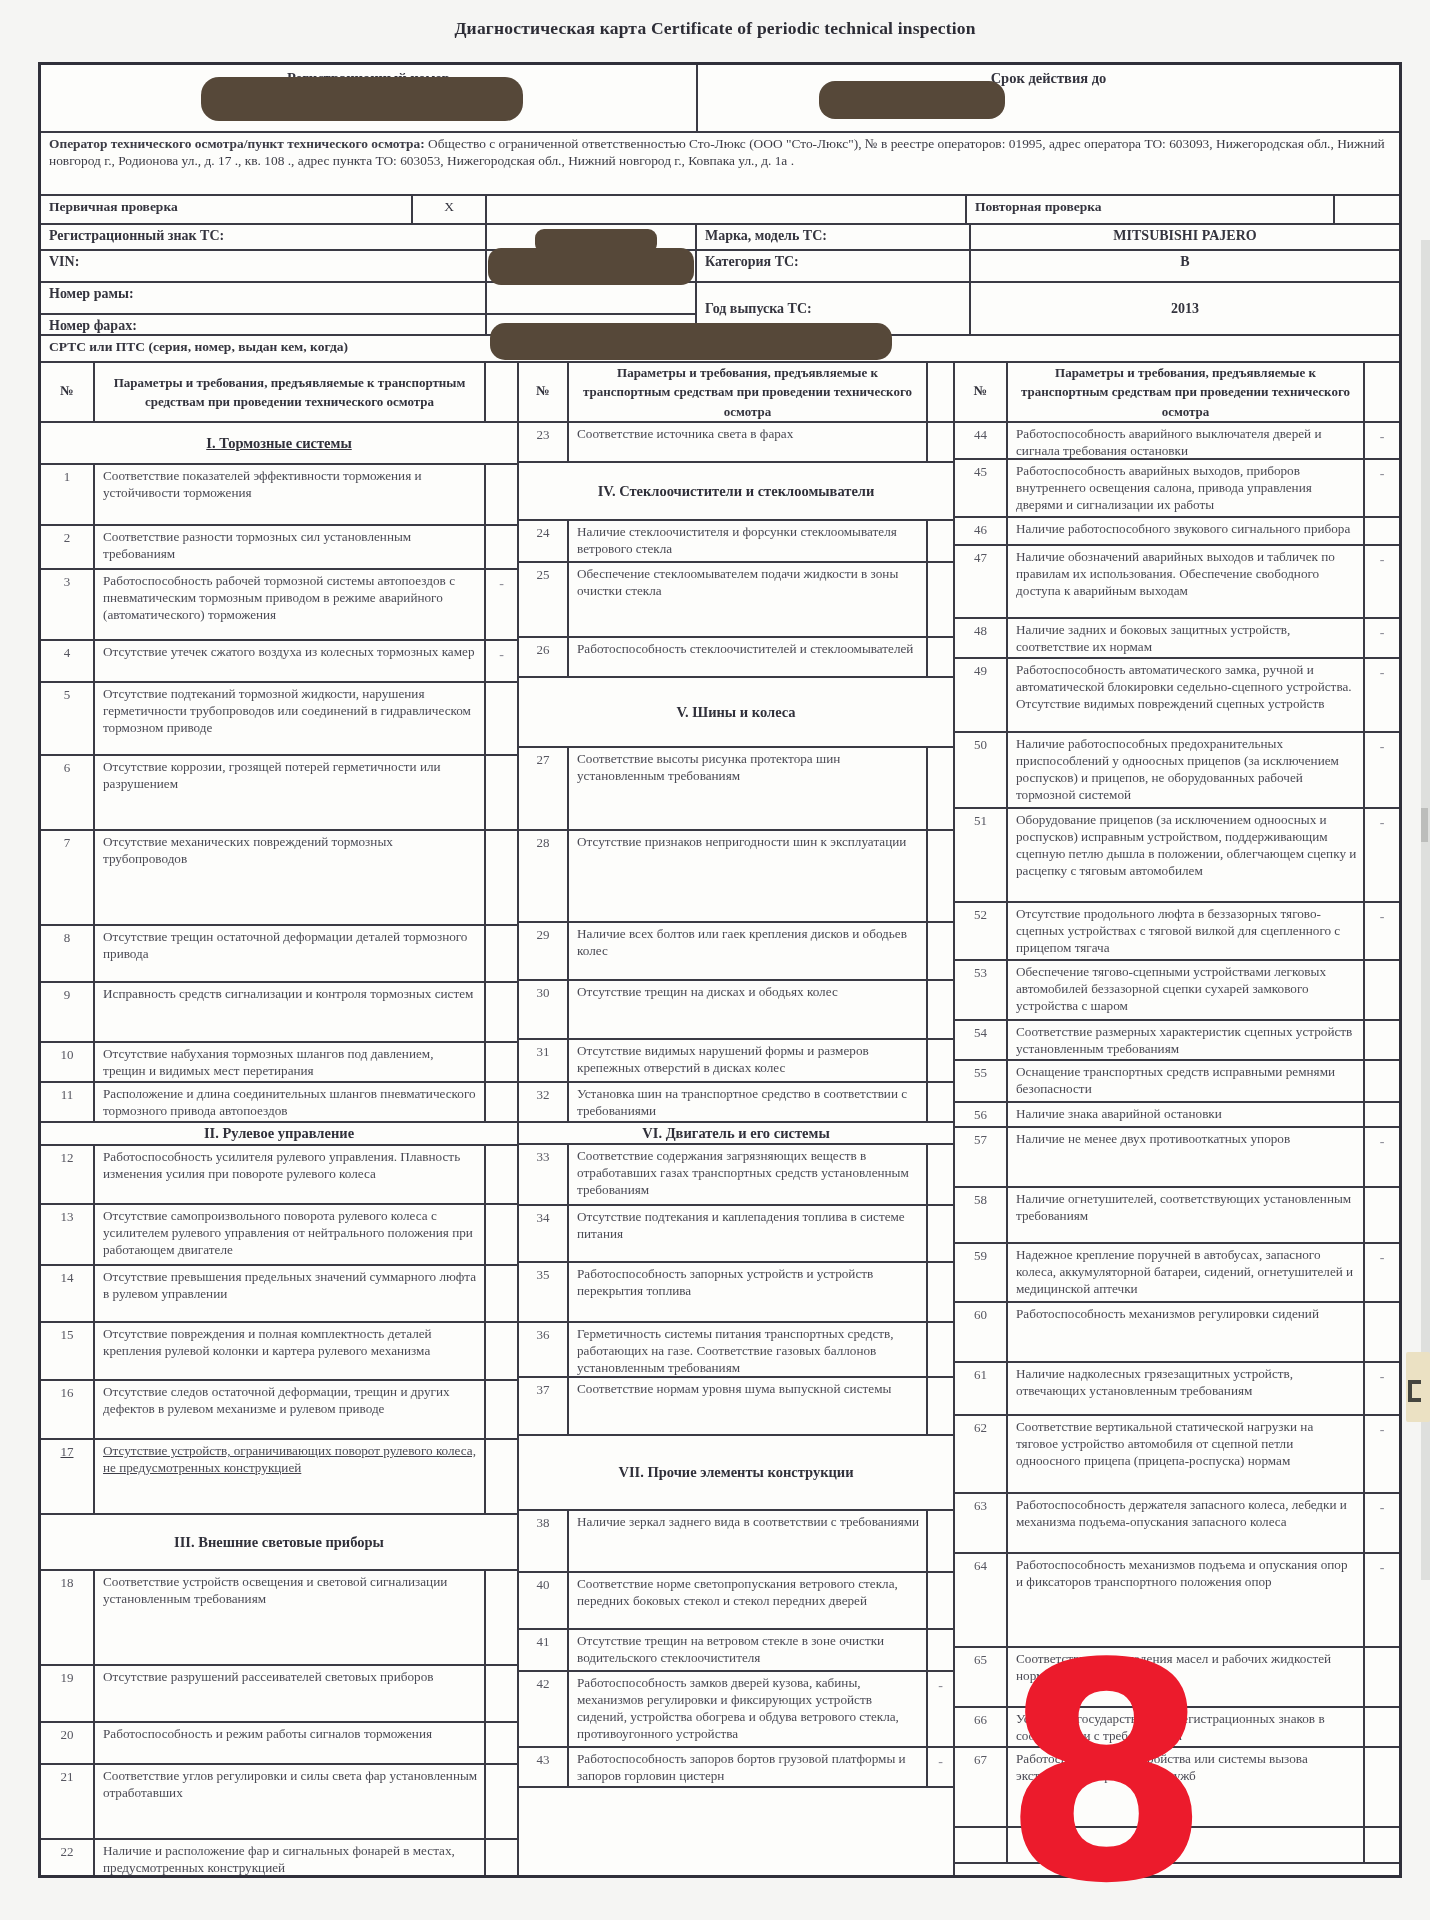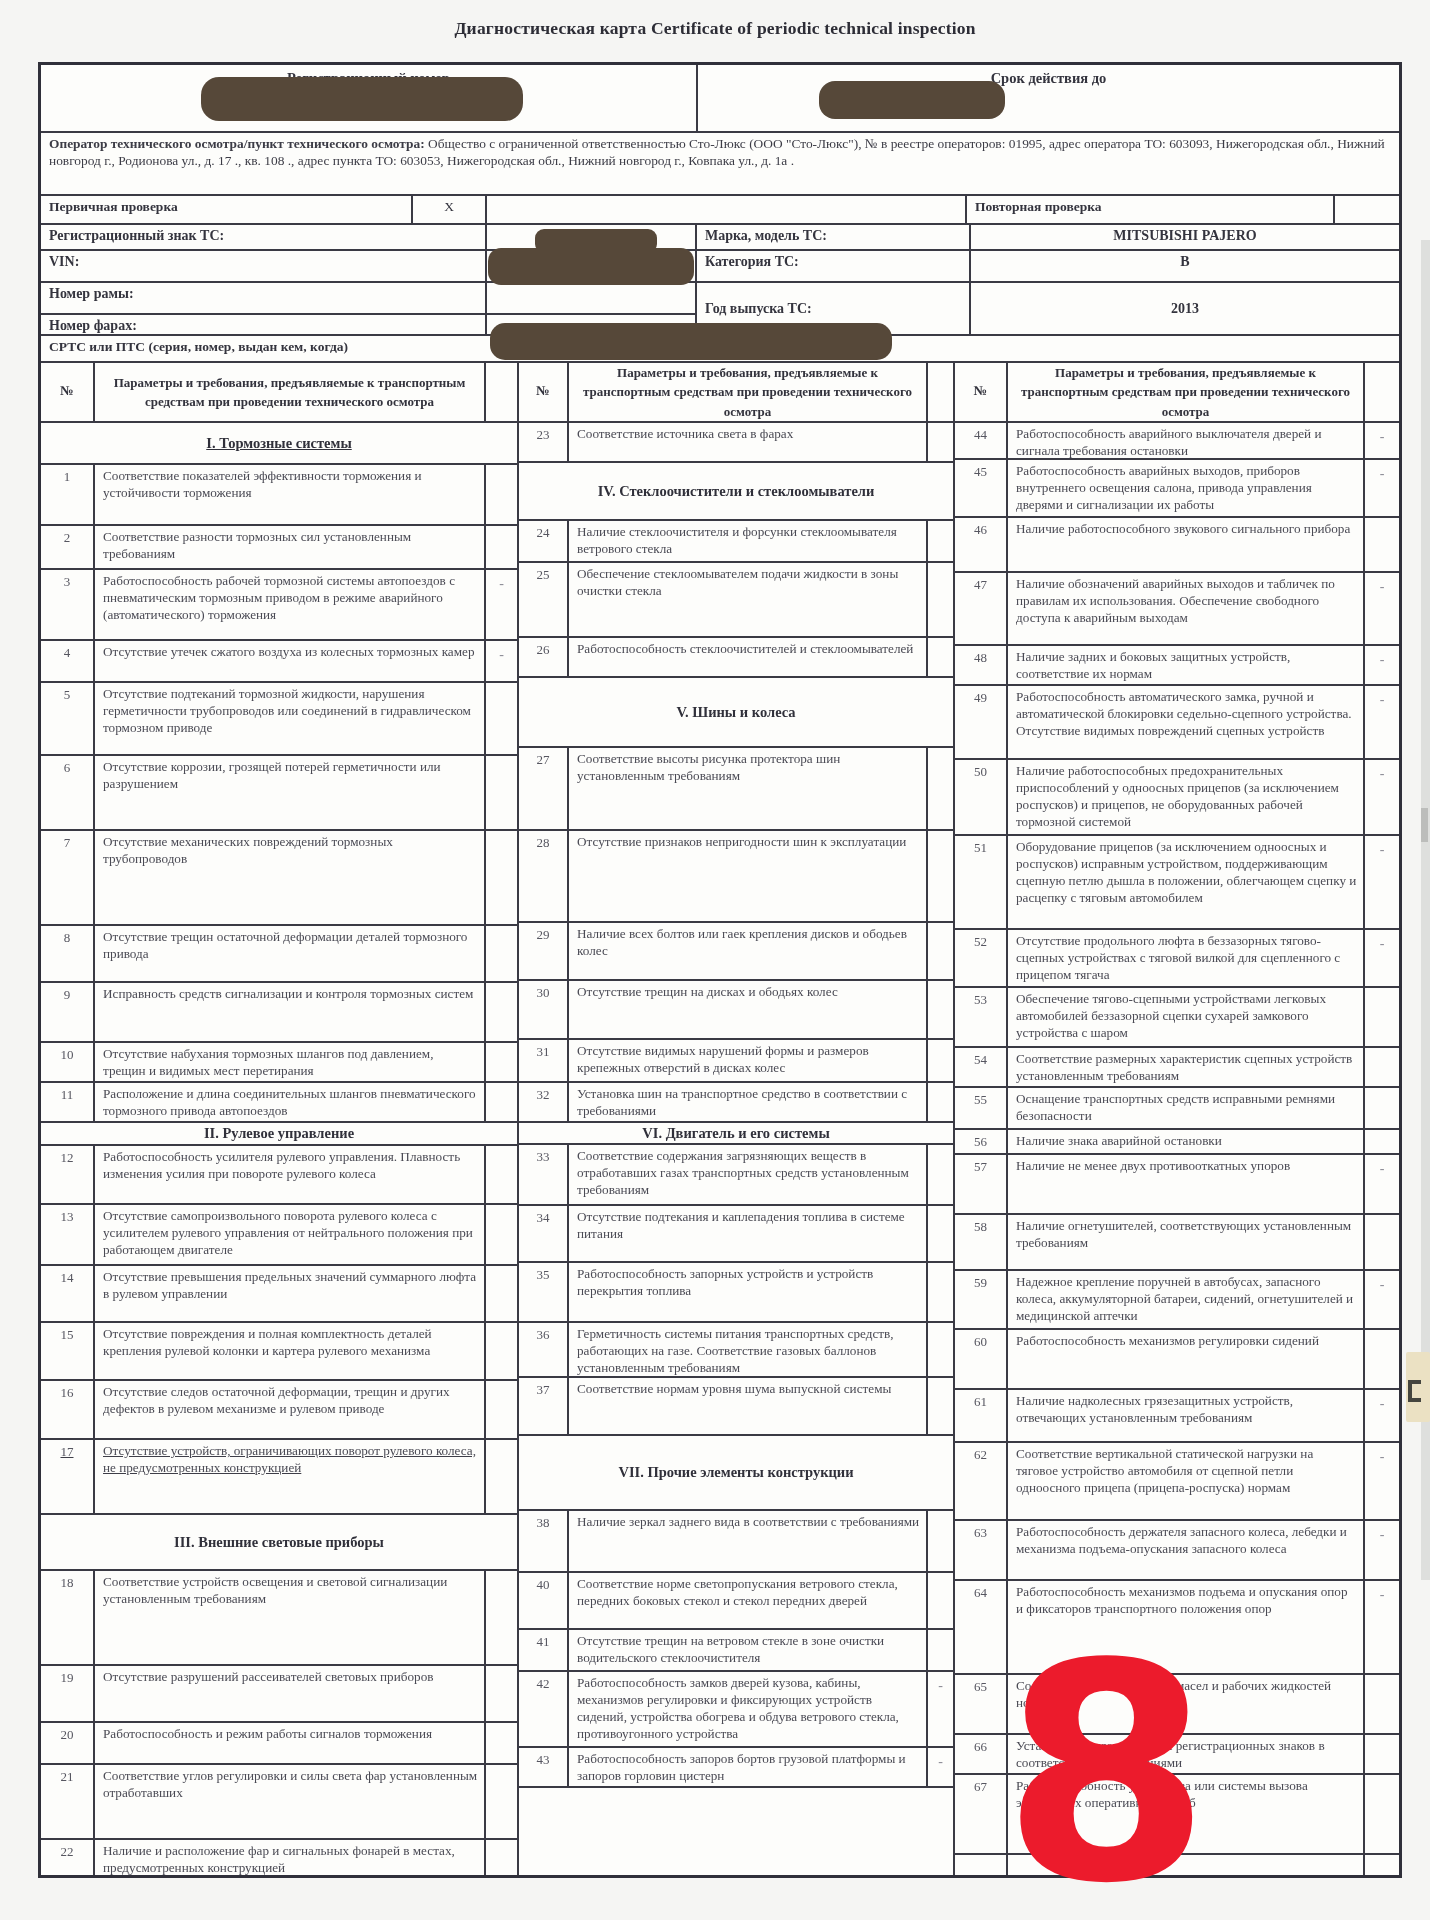--- a/index.html
+++ b/index.html
@@ -358,21 +358,21 @@
           <div class="irow" style="height: 37px;">
             <div class="num">44</div>
             <div class="txt">Работоспособность аварийного выключателя дверей и сигнала требования остановки</div>
             <div class="res">-</div>
           </div>
           <div class="irow" style="height: 58px;">
             <div class="num">45</div>
             <div class="txt">Работоспособность аварийных выходов, приборов внутреннего освещения салона, привода управления дверями и сигнализации их работы</div>
             <div class="res">-</div>
           </div>
-          <div class="irow" style="height: 55px;">
+          <div class="irow" style="height: 28px;">
             <div class="num">46</div>
             <div class="txt">Наличие работоспособного звукового сигнального прибора</div>
             <div class="res"></div>
           </div>
           <div class="irow" style="height: 73px;">
             <div class="num">47</div>
             <div class="txt">Наличие обозначений аварийных выходов и табличек по правилам их использования. Обеспечение свободного доступа к аварийным выходам</div>
             <div class="res">-</div>
           </div>
           <div class="irow" style="height: 40px;">

